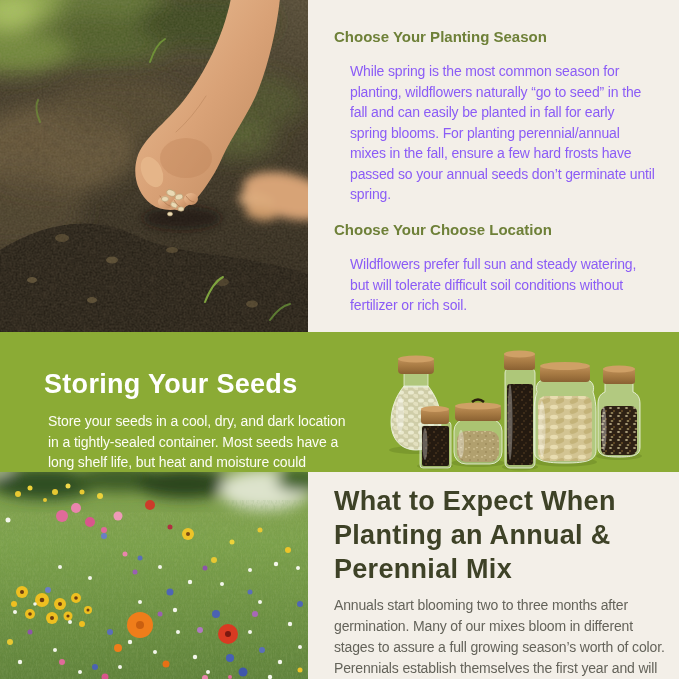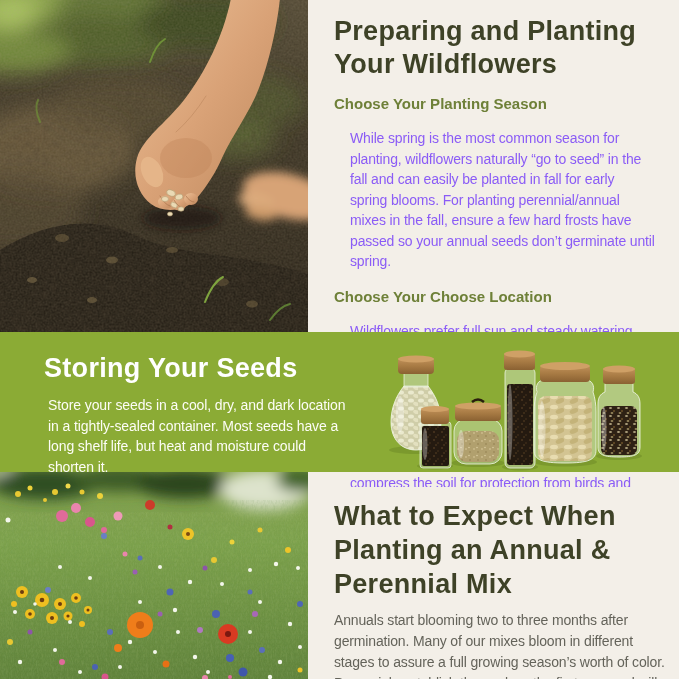--- a/index.html
+++ b/index.html
@@ -27,31 +27,31 @@
     margin:16px;font-size:14px;line-height:1.47;color:#8b5cf6;
     letter-spacing:-.15px;max-width:341px;
   }
 
   .band{
     position:absolute;left:0;top:332px;width:679px;height:140px;
     background:#8bab35;
   }
   .band-text{position:absolute;left:44px;top:21px;width:306px;color:#ffffff;}
   .band-text h2{
-    margin:0 0 11px 0;font-size:27px;font-weight:700;letter-spacing:.3px;
+    margin:16px 0 11px 0;font-size:27px;font-weight:700;letter-spacing:.3px;
   }
   .band-text p{
     margin:4px;font-size:14px;line-height:1.47;letter-spacing:-.1px;
     color:#fdfdf6;
   }
   .jars{position:absolute;left:368px;top:2px;width:311px;height:138px;}
 
   .bottom-panel{
     position:absolute;left:308px;top:472px;width:371px;height:183px;
-    background:#f3efe8;box-sizing:border-box;padding:13px 8px 0 26px;margin-top:15px;
+    background:#f3efe8;box-sizing:border-box;padding:13px 8px 0 26px;
   }
   .expect-title{
     margin:0;font-size:27px;line-height:1.25;font-weight:700;
     color:#3e4227;letter-spacing:.3px;white-space:pre-line;
   }
   .bottom-panel p{
     margin:9px 0 0 0;font-size:14px;line-height:1.5;color:#64635a;
     letter-spacing:-.15px;max-width:348px;
   }
 </style>
@@ -162,22 +162,20 @@
         <ellipse cx="179" cy="197" rx="4" ry="2.8" transform="rotate(-15 179 197)"></ellipse>
         <ellipse cx="165" cy="199" rx="3.5" ry="2.5"></ellipse>
         <ellipse cx="174" cy="205" rx="3.5" ry="2.4" transform="rotate(30 174 205)"></ellipse>
         <ellipse cx="181" cy="209" rx="3" ry="2.2"></ellipse>
         <ellipse cx="170" cy="214" rx="2.6" ry="2"></ellipse>
       </g>
     </svg>
   </div>
 
   <div class="top-panel">
-    <h1 class="page-title">Preparing and Planting
-Your Wildflowers</h1>
     <div>
       <div class="guide-section">
         <h2>Choose Your Planting Season</h2>
         <p>While spring is the most common season for planting, wildflowers naturally “go to seed” in the fall and can easily be planted in fall for early spring blooms. For planting perennial/annual mixes in the fall, ensure a few hard frosts have passed so your annual seeds don’t germinate until spring.</p>
       </div>
       <div class="guide-section">
         <h2>Choose Your Choose Location</h2>
         <p>Wildflowers prefer full sun and steady watering, but will tolerate difficult soil conditions without fertilizer or rich soil.</p>
       </div>
       <div class="guide-section">

